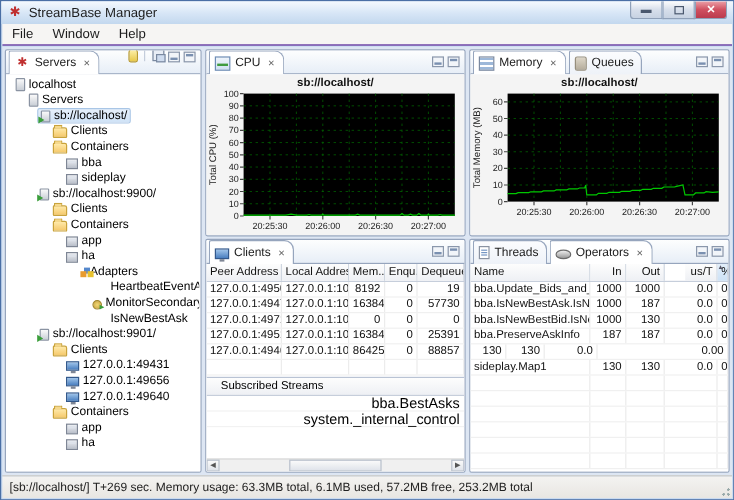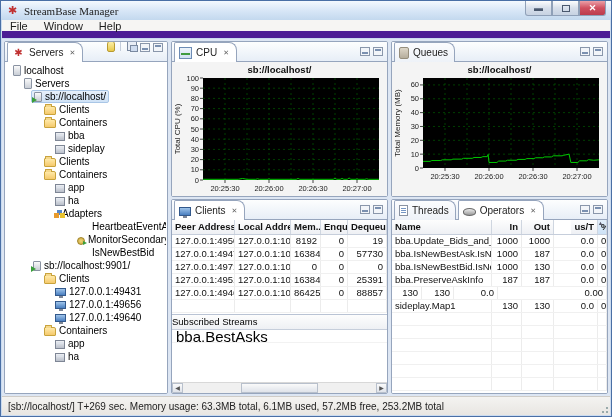--- a/index.html
+++ b/index.html
@@ -8,34 +8,34 @@
 
   .win { position:relative; width:612px; height:417px; border:1px solid #4a6fa5;
          background:#cadbf0; overflow:hidden; }
 
   
   .titlebar { position:absolute; top:0; left:0; right:0; height:19px;
     background:linear-gradient(#f4f9fe,#d6e5f6 55%,#c3d8ee);
     display:flex; align-items:center; padding-left:5px; }
   .win-icon { width:13px; height:13px; color:#c03030; font-size:11px; line-height:13px;
     margin-right:5px; text-align:center; }
-  .title-text { font-size:11px; color:#1c1c1c;font-family:Liberation Serif, serif; }
+  .title-text { font-size:11px; color:#1c1c1c; }
   .winbtns { position:absolute; top:0; right:5px; display:flex; }
   .wbtn { width:27px; height:15px; border:1px solid #8fa0b8; border-top:none;
     background:linear-gradient(#fdfdfd,#d7dfeb 50%,#c7d2e2);
     display:flex; align-items:center; justify-content:center;
     font-size:9px; color:#4a586e; }
   .wbtn.min { border-radius:0 0 0 3px; }
   .wbtn.close { border-radius:0 0 3px 0; background:linear-gradient(#eba0a8,#d05060 50%,#bb3b4d);
     color:#fff; font-weight:bold; }
   .wbtn .maxbox { width:8px; height:7px; border:1px solid #4a586e; background:transparent; }
 
   
   .menubar { position:absolute; top:19px; left:1px; right:1px; height:18px;
-    background:#f6f5f3; border-bottom:7px solid #4c1d95;
+    background:#f6f5f3; border-bottom:1px solid #4c1d95;
     display:flex; align-items:center; font-size:11px; color:#1c1c1c; }
   .menu-item { padding:2px 8px; }
 
   
   .workspace { position:absolute; top:38px; left:1px; right:1px; bottom:20px;
     background:#dde6f3; }
 
   .panel { position:absolute; border:1px solid #96a5bd; border-radius:2px;
     background:#fff; overflow:hidden; }
   .phead { position:absolute; top:0; left:0; right:0; height:20px;
@@ -111,35 +111,35 @@
   .chart-title { text-align:center; font-size:9.5px; font-weight:bold; color:#111; margin-top:2px; }
   .chart-sub { text-align:center; font-size:9px; font-weight:bold; color:#111; }
   svg text { font-family:"Liberation Sans", sans-serif; }
   .chart-wrap { background:#f4f4f4; position:absolute; inset:0; }
 
   
   .ttable { position:absolute; left:0; right:0; top:0; font-size:9.5px; color:#111; }
   .trow { display:flex; height:13px; line-height:12px; border-bottom:1px solid #f0f0f0; }
   .trow.thead { height:15px; line-height:14px; border-bottom:1px solid #c6cedb; }
   .tcell { padding:0 3px; border-right:1px solid #ececec; overflow:hidden; white-space:nowrap; flex:none; }
-  .thead .tcell { background:linear-gradient(#fdfdfd,#eef0f4); border-right:1px solid #cfd6e0; position:relative;font-weight:bold; }
+  .thead .tcell { background:linear-gradient(#fdfdfd,#eef0f4); border-right:1px solid #cfd6e0; position:relative; }
   .thead .tcell.sorted { background:linear-gradient(#e2eefa,#cde2f6); }
   .a-l { text-align:left; } .a-r { text-align:right; }
   .sort-arrow { position:absolute; top:-4px; left:50%; margin-left:-3px; font-size:6px; color:#556; }
   #clients-table .c0 { width:63px; } #clients-table .c1 { width:56px; }
   #clients-table .c2 { width:30px; } #clients-table .c3 { width:27px; } #clients-table .c4 { flex:1; }
   #operators-table .c0 { width:100px; } #operators-table .c1 { width:30px; }
   #operators-table .c2 { width:32px; } #operators-table .c3 { width:27px;margin-left:17px; } #operators-table .c4 { flex:1; }
 
   
   .streams { position:absolute; left:0; right:0; bottom:0; height:79px; border-top:1px solid #b9c3d4; background:#fff; }
-  .streams-header { height:15px; line-height:14px; font-size:9.5px; padding:0 0;
+  .streams-header { height:15px; line-height:14px; font-size:9.5px; padding:0 12px;
     background:linear-gradient(#fdfdfd,#eef0f4); border-bottom:1px solid #c6cedb; }
-  .stream-item { height:13px; line-height:13px; font-size:15px; padding:0 4px;
-    border-bottom:1px solid #f2f2f2; white-space:nowrap; }
+  .stream-item { height:13px; line-height:13px; font-size:12px; padding:0 4px;
+    border-bottom:1px solid #f2f2f2; white-space:nowrap;text-align:right; }
   .hscroll { position:absolute; left:0; right:0; bottom:0; height:11px; background:#f0f0f0;
     border-top:1px solid #d8d8d8; display:flex; align-items:stretch; }
   .hs-arrow { width:11px; background:linear-gradient(#fafafa,#dfe3ea); border:1px solid #b8c0cc;
     font-size:6px; color:#555; text-align:center; line-height:9px; }
   .hs-track { flex:1; position:relative; }
   .hs-thumb { position:absolute; left:30%; width:40%; top:0; bottom:0;
     background:linear-gradient(#fafafa,#dfe3ea); border:1px solid #b8c0cc; }
 
   
   .statusbar { position:absolute; left:1px; right:1px; bottom:1px; height:19px;
@@ -235,20 +235,26 @@
                 <span class="ico ico-container-icon"></span>
                 <span>bba</span>
               </span>
             </div>
             <div class="tree-row" style="padding-left: 47px;">
               <span class="tree-sel">
                 <span class="ico ico-container-icon"></span>
                 <span>sideplay</span>
               </span>
             </div>
+            <div class="tree-row" style="padding-left: 25px;">
+              <span class="tree-sel">
+                <span class="ico ico-server-running-icon"></span>
+                <span>sb://localhost:9900/</span>
+              </span>
+            </div>
             <div class="tree-row" style="padding-left: 36px;">
               <span class="tree-sel">
                 <span class="ico ico-folder-icon"></span>
                 <span>Clients</span>
               </span>
             </div>
             <div class="tree-row" style="padding-left: 36px;">
               <span class="tree-sel">
                 <span class="ico ico-folder-icon"></span>
                 <span>Containers</span>
@@ -259,42 +265,42 @@
                 <span class="ico ico-container-icon"></span>
                 <span>app</span>
               </span>
             </div>
             <div class="tree-row" style="padding-left: 47px;">
               <span class="tree-sel">
                 <span class="ico ico-container-icon"></span>
                 <span>ha</span>
               </span>
             </div>
-            <div class="tree-row" style="padding-left: 45px;">
+            <div class="tree-row" style="padding-left: 58px;">
               <span class="tree-sel">
                 <span class="ico ico-adapters-icon"></span>
                 <span>Adapters</span>
               </span>
             </div>
             <div class="tree-row" style="padding-left: 69px;">
               <span class="tree-sel">
                 <span class="ico ico-none"></span>
                 <span>HeartbeatEventActions</span>
               </span>
             </div>
             <div class="tree-row" style="padding-left: 69px;">
               <span class="tree-sel">
                 <span class="ico ico-module-icon"></span>
                 <span>MonitorSecondary</span>
               </span>
             </div>
             <div class="tree-row" style="padding-left: 69px;">
               <span class="tree-sel">
                 <span class="ico ico-none"></span>
-                <span>IsNewBestBid</span>
+                <span>IsNewBestAsk</span>
               </span>
             </div>
             <div class="tree-row" style="padding-left: 25px;">
               <span class="tree-sel">
                 <span class="ico ico-server-running-icon"></span>
                 <span>sb://localhost:9901/</span>
               </span>
             </div>
             <div class="tree-row" style="padding-left: 36px;">
               <span class="tree-sel">
@@ -407,20 +413,25 @@
               <text x="185" y="116" text-anchor="middle" font-size="7.5" fill="#222">20:27:00</text>
               <text font-size="8" fill="#222" text-anchor="middle" transform="translate(8,54) rotate(-90)">Total CPU (%)</text>
               <polyline points="31,104.3 66.2,104.3 70.6,103.47 75,104.3 83.8,104.3 85.56,103.776 87.32,104.3 96.12,104.3 97,103.47 97.88,104.3 124.28,104.3 126.04,103.47 127.80000000000001,104.3 161.24,104.3 163,102.96 164.76,104.3 168.28,104.3 170.04000000000002,103.47 171.8,104.3 175.32,104.3 177.07999999999998,102.96 178.84,104.3 184.12,104.3 185,103.47 185.88,104.3 192.92000000000002,104.3 194.68,103.776 196.44,104.3 207,104.3" fill="none" stroke="#00c800" stroke-width="1"></polyline>
             </svg>
         </div>
       </div>
     </div>
 
     <div class="panel" id="memory-panel">
       <div class="phead">
+        <div class="tab active">
+          <span class="tico tico-mem"></span>
+          <span>Memory</span>
+          <span class="tclose">✕</span>
+        </div>
         <div class="tab">
           <span class="tico tico-queues"></span>
           <span>Queues</span>
         </div>
         <div class="pctrl">
           <span class="pbtn pbtn-min"></span>
           <span class="pbtn pbtn-max"></span>
         </div>
       </div>
       <div class="pbody">
@@ -531,20 +542,21 @@
               <div class="tcell c1"></div>
               <div class="tcell c2"></div>
               <div class="tcell c3"></div>
               <div class="tcell c4"></div>
             </div>
           </div>
         <div class="streams">
           <div class="streams-header">Subscribed Streams</div>
           <div id="streams-list">
               <div class="stream-item">bba.BestAsks</div>
+              <div class="stream-item">system._internal_control</div>
             </div>
           <div class="hscroll">
             <div class="hs-arrow">◀</div>
             <div class="hs-track">
               <div class="hs-thumb"></div>
             </div>
             <div class="hs-arrow">▶</div>
           </div>
         </div>
       </div>

